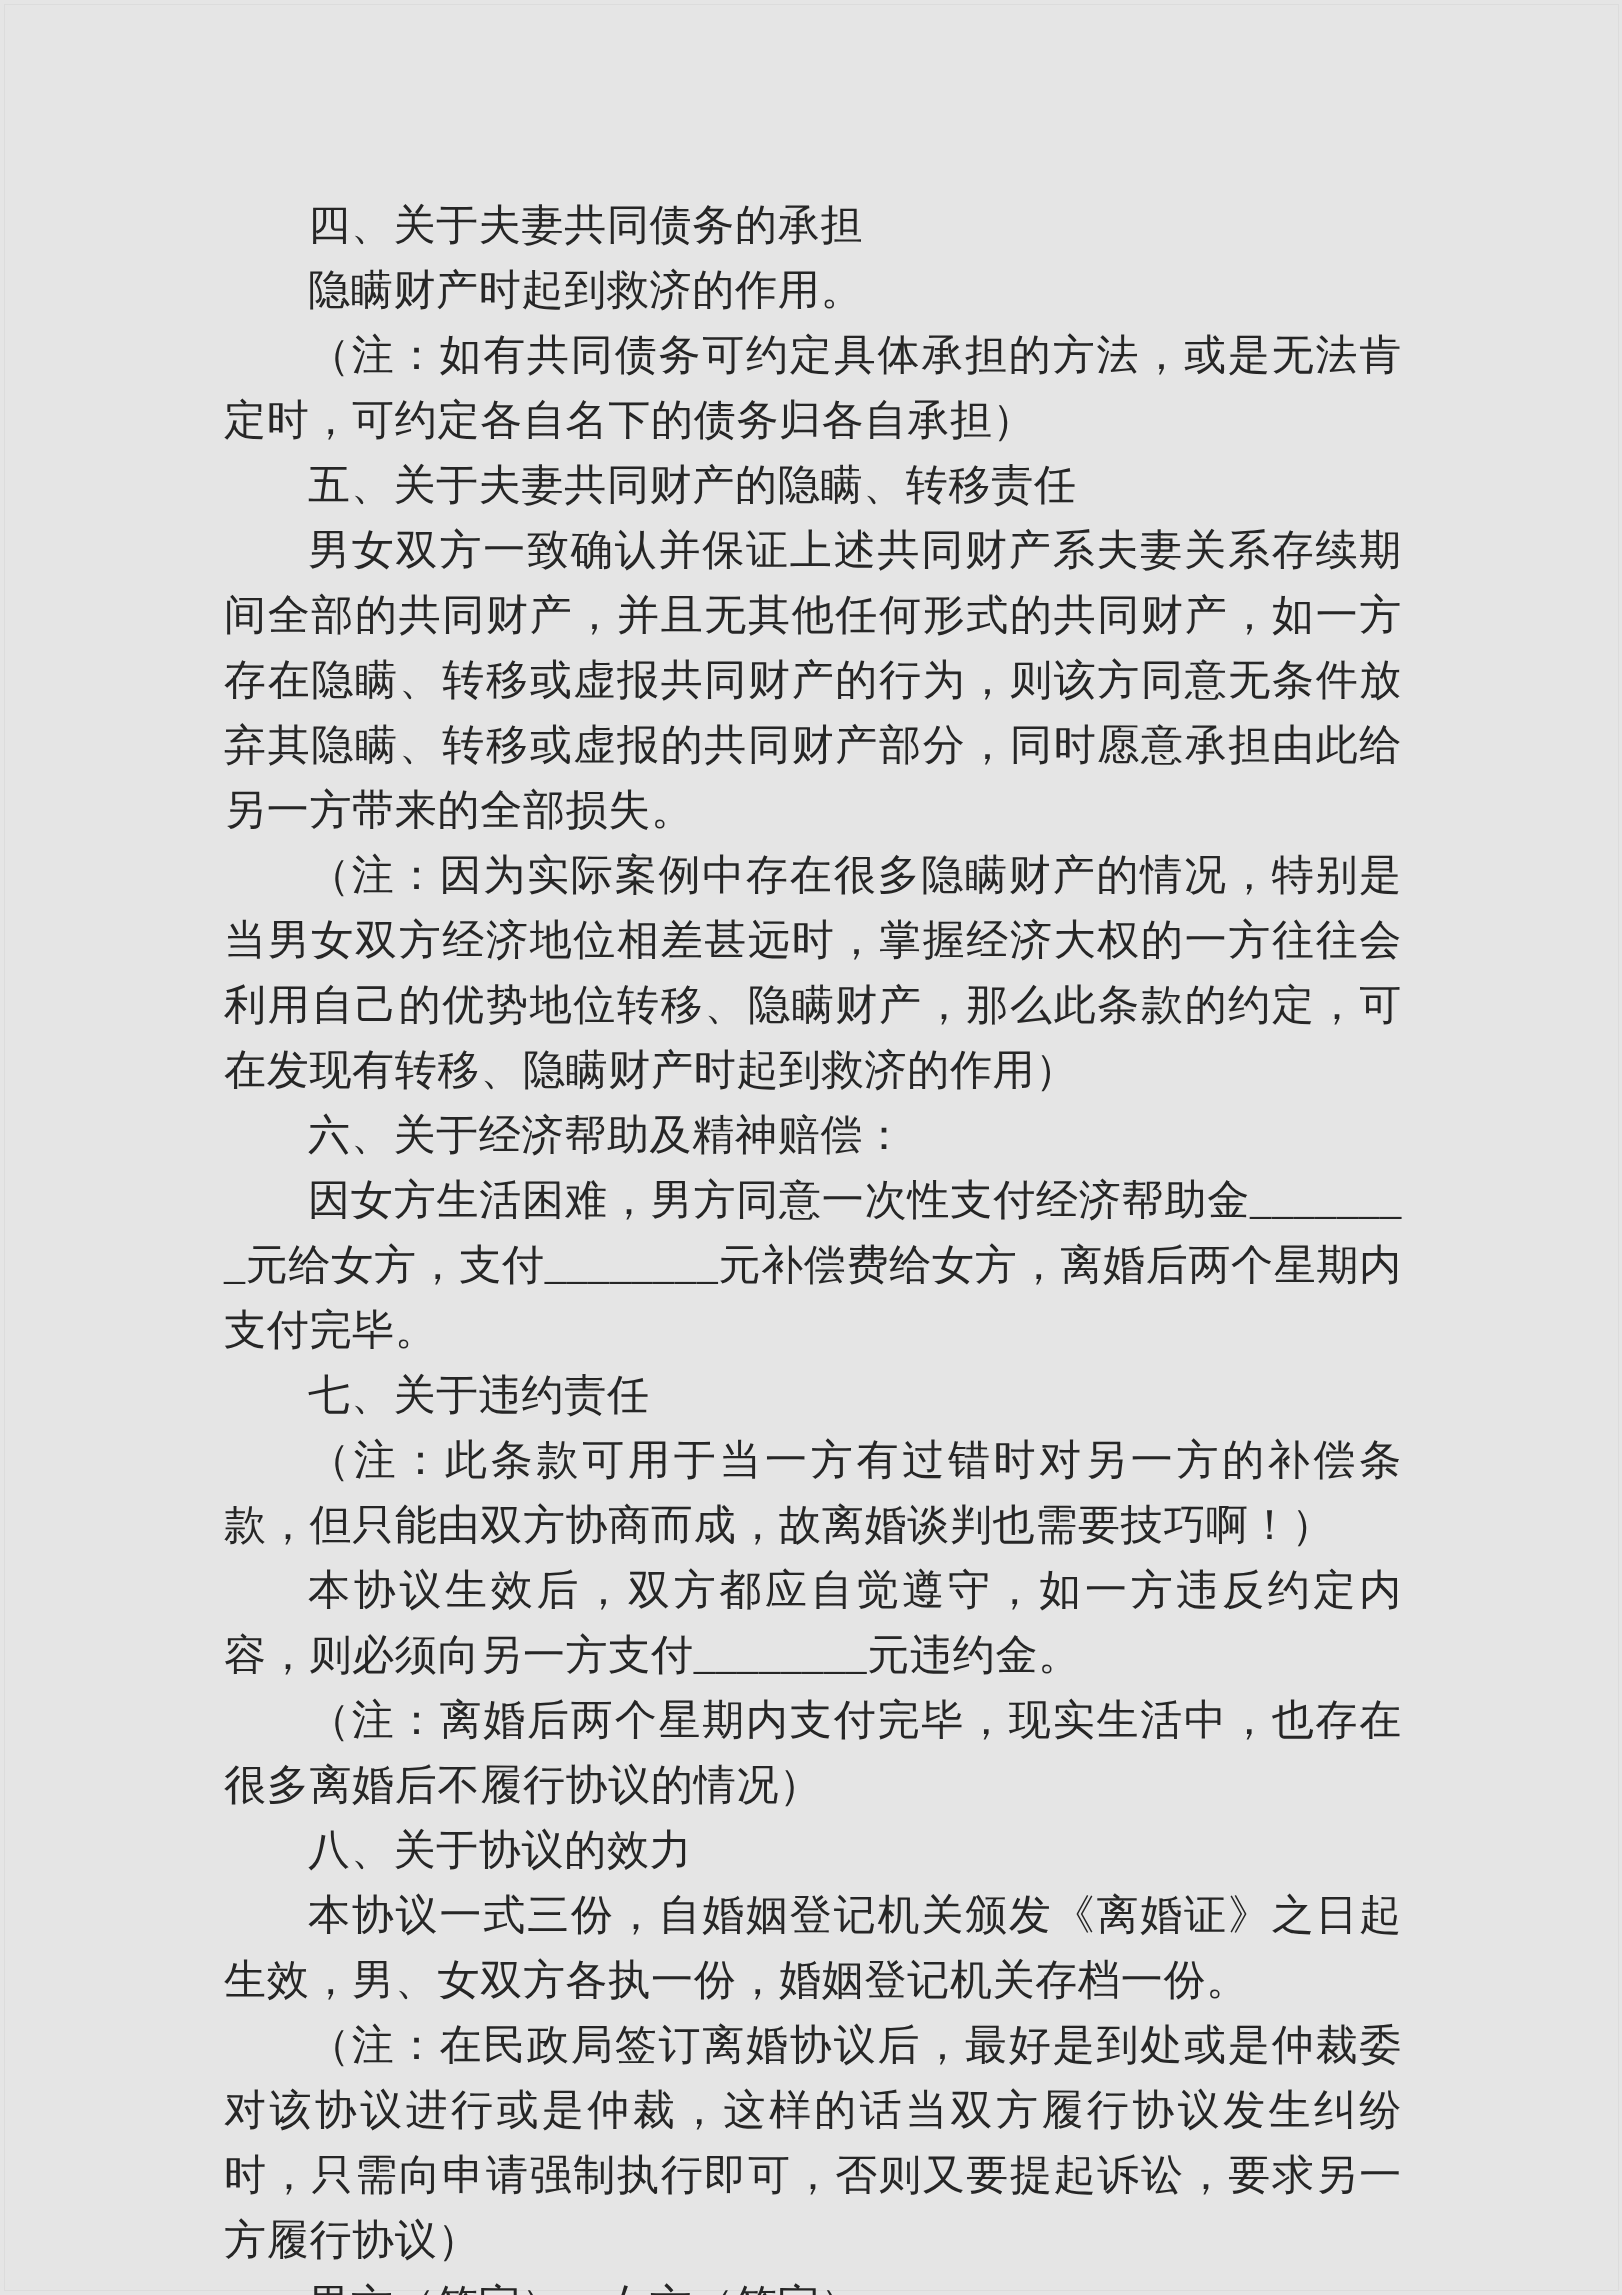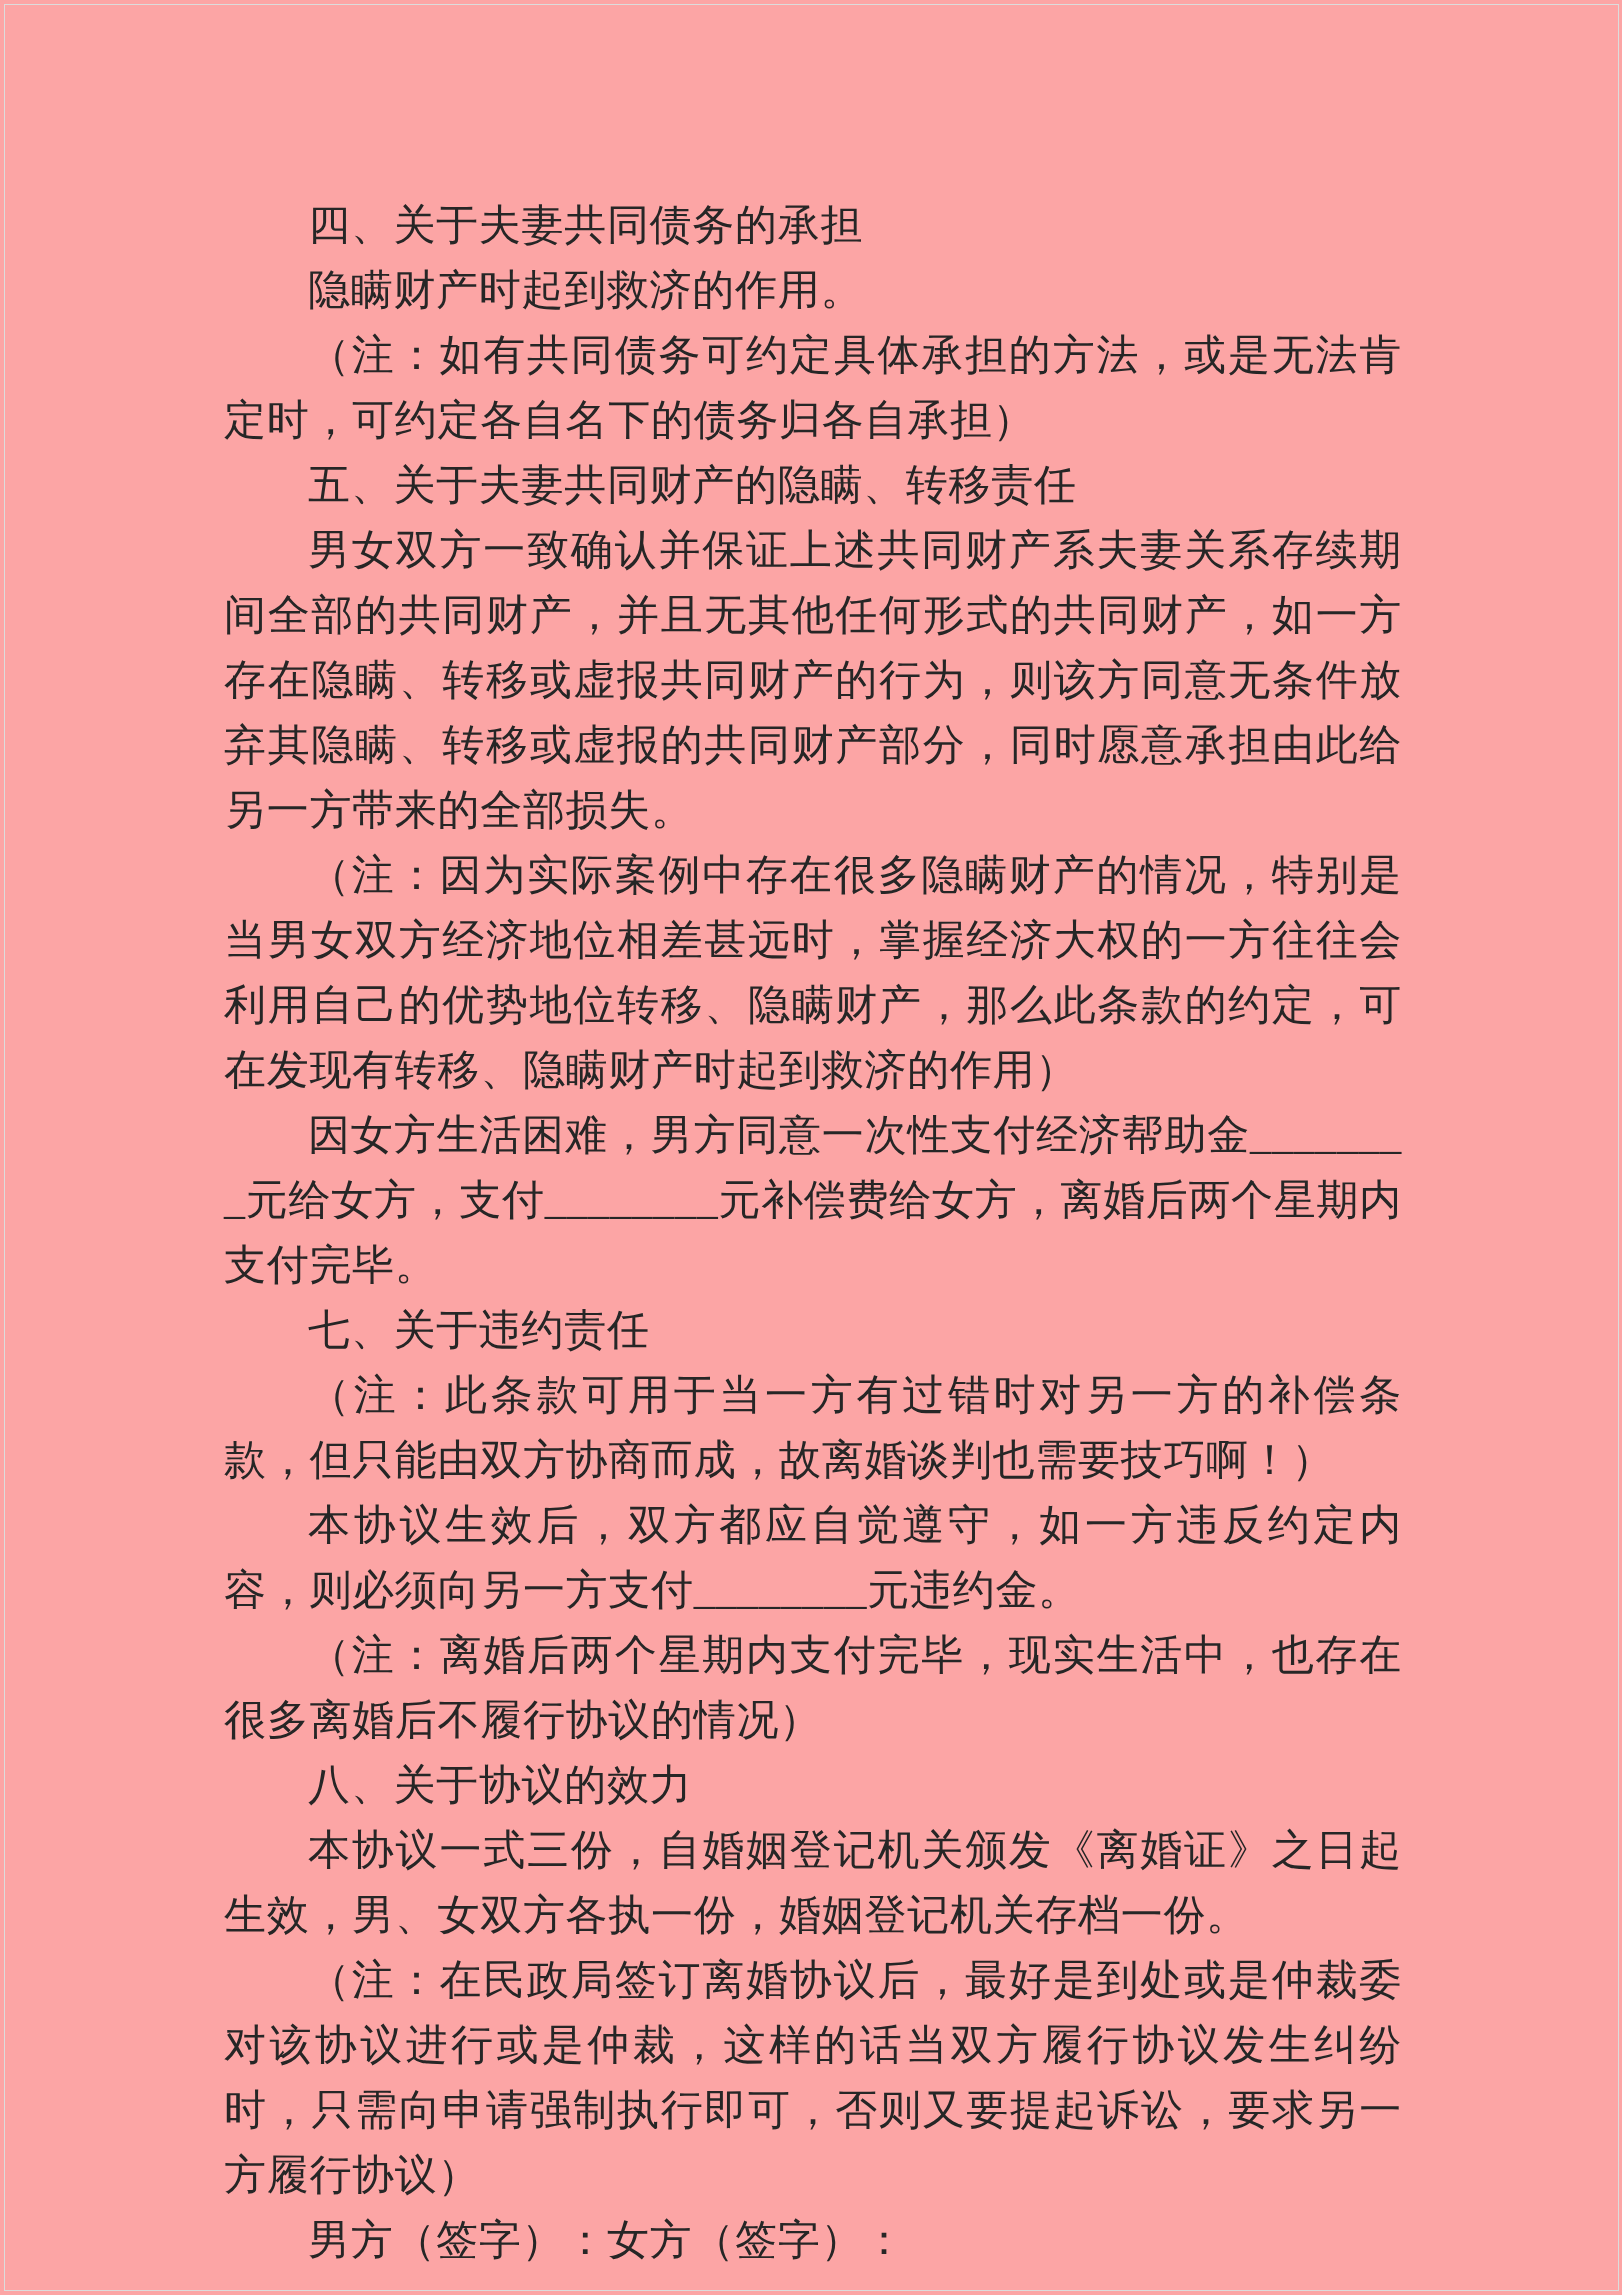--- a/index.html
+++ b/index.html
@@ -4,21 +4,21 @@
 <style>
   html, body {
     margin: 0;
     padding: 0;
     background: #ffffff;
   }
   .page {
     position: relative;
     width: 1623px;
     height: 2295px;
-    background: #fca5a5;
+    background: #e5e5e5;
     overflow: hidden;
     font-family: "Liberation Serif", "DejaVu Serif", serif;
   }
   .page-border {
     position: absolute;
     left: 3.9px;
     top: 3.9px;
     right: 3.9px;
     bottom: 3.9px;
     border: 1.3px solid #dcdcdc;
@@ -48,20 +48,21 @@
 
 <div class="page">
   <div class="page-border"></div>
   <div class="content">
     <p>四、关于夫妻共同债务的承担</p>
     <p>隐瞒财产时起到救济的作用。</p>
     <p>（注：如有共同债务可约定具体承担的方法，或是无法肯定时，可约定各自名下的债务归各自承担）</p>
     <p>五、关于夫妻共同财产的隐瞒、转移责任</p>
     <p>男女双方一致确认并保证上述共同财产系夫妻关系存续期间全部的共同财产，并且无其他任何形式的共同财产，如一方存在隐瞒、转移或虚报共同财产的行为，则该方同意无条件放弃其隐瞒、转移或虚报的共同财产部分，同时愿意承担由此给另一方带来的全部损失。</p>
     <p>（注：因为实际案例中存在很多隐瞒财产的情况，特别是当男女双方经济地位相差甚远时，掌握经济大权的一方往往会利用自己的优势地位转移、隐瞒财产，那么此条款的约定，可在发现有转移、隐瞒财产时起到救济的作用）</p>
+    <p>六、关于经济帮助及精神赔偿：</p>
     <p>因女方生活困难，男方同意一次性支付经济帮助金________元给女方，支付________元补偿费给女方，离婚后两个星期内支付完毕。</p>
     <p>七、关于违约责任</p>
     <p>（注：此条款可用于当一方有过错时对另一方的补偿条款，但只能由双方协商而成，故离婚谈判也需要技巧啊！）</p>
     <p>本协议生效后，双方都应自觉遵守，如一方违反约定内容，则必须向另一方支付________元违约金。</p>
     <p>（注：离婚后两个星期内支付完毕，现实生活中，也存在很多离婚后不履行协议的情况）</p>
     <p>八、关于协议的效力</p>
     <p>本协议一式三份，自婚姻登记机关颁发《离婚证》之日起生效，男、女双方各执一份，婚姻登记机关存档一份。</p>
     <p>（注：在民政局签订离婚协议后，最好是到处或是仲裁委对该协议进行或是仲裁，这样的话当双方履行协议发生纠纷时，只需向申请强制执行即可，否则又要提起诉讼，要求另一方履行协议）</p>
     <p>男方（签字）：女方（签字）：</p>
   </div>

